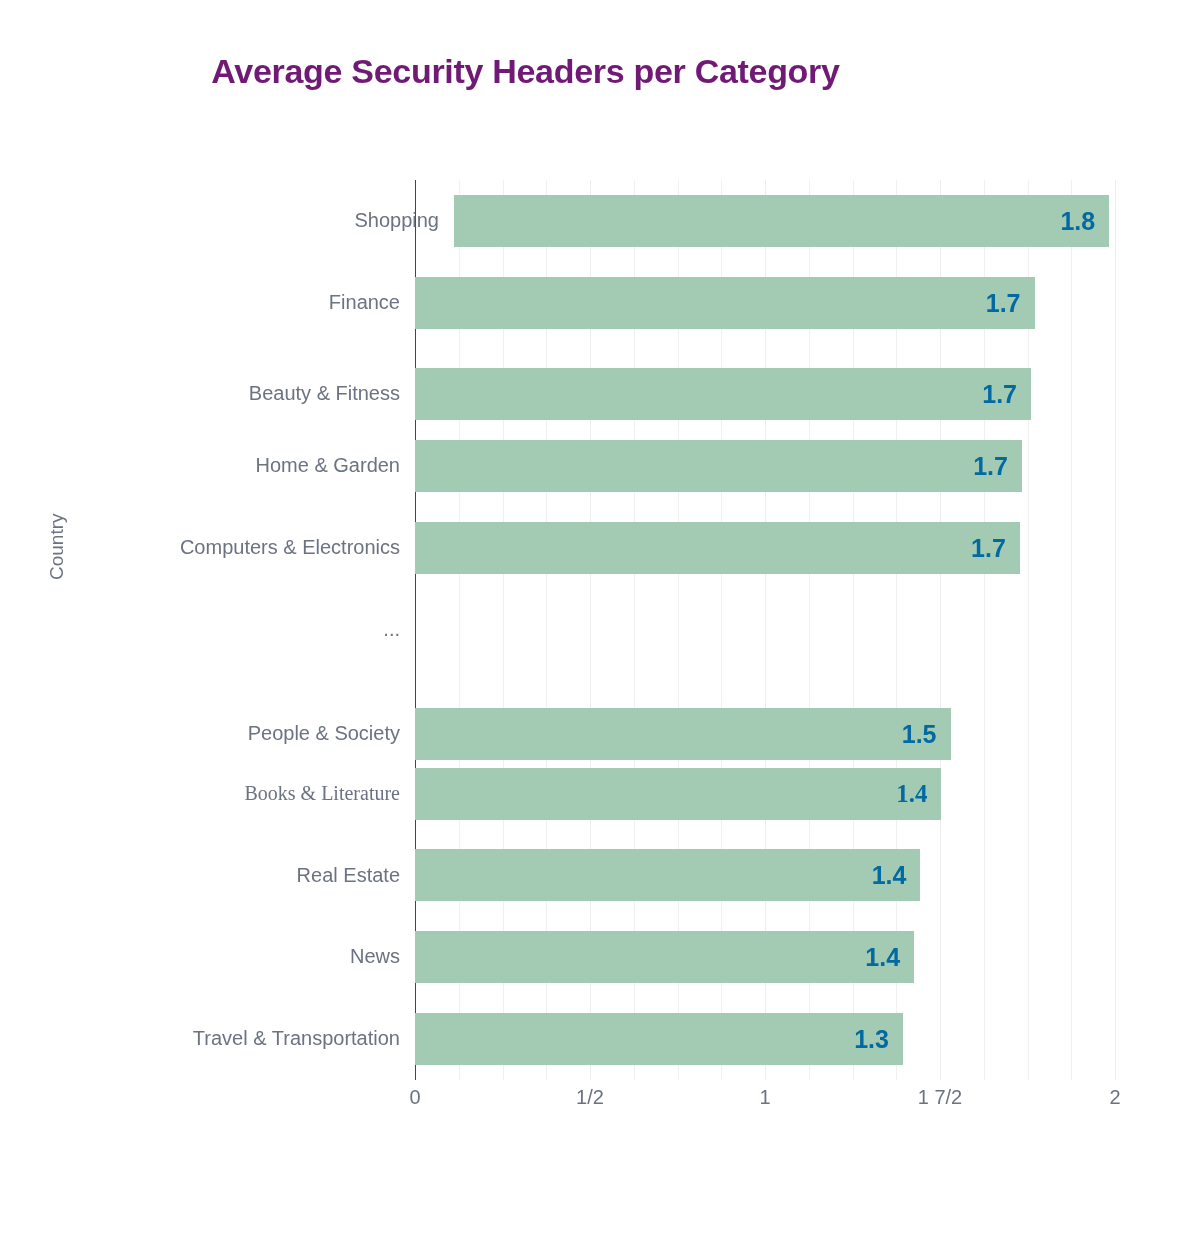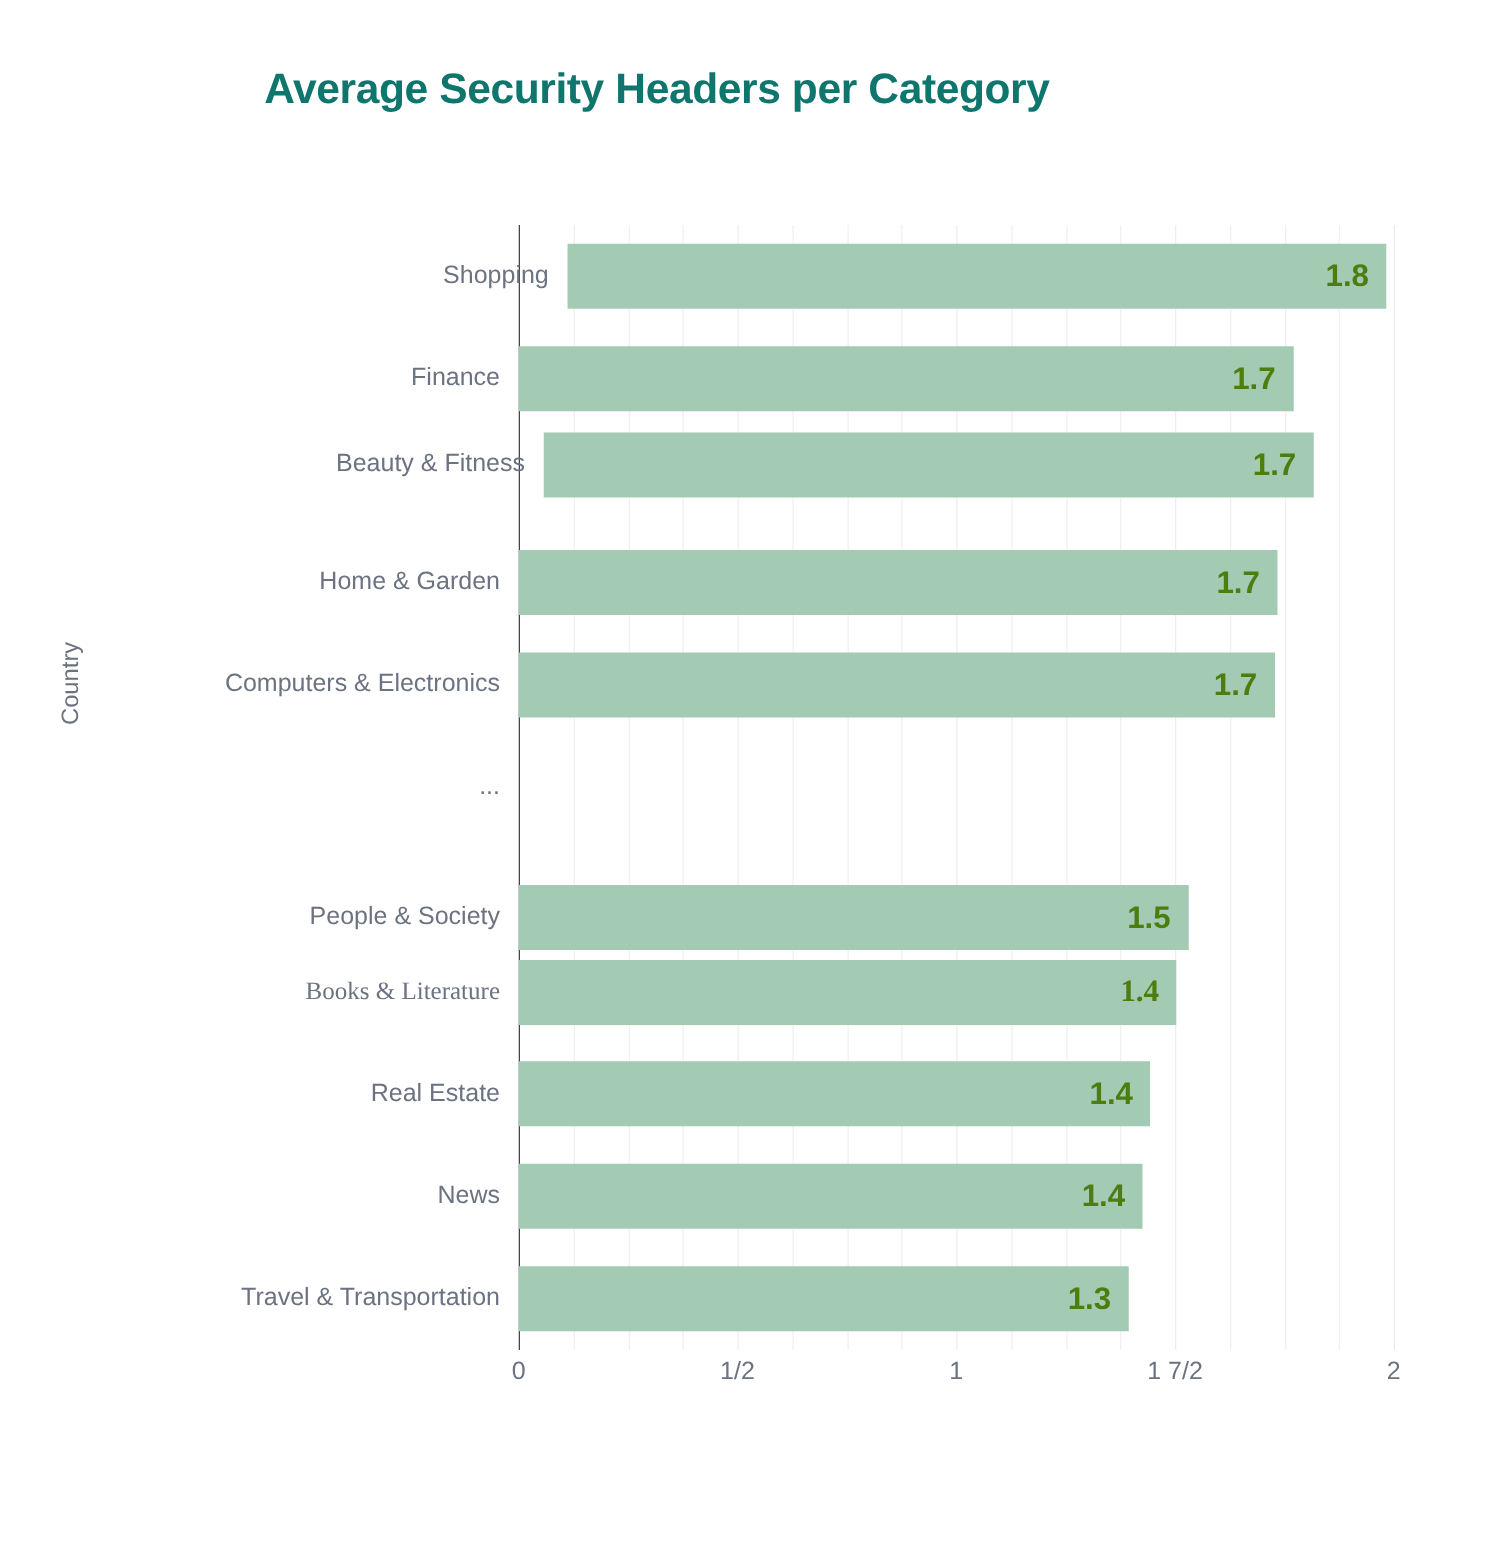--- a/index.html
+++ b/index.html
@@ -23,21 +23,21 @@
 
   
   .title {
     position: absolute;
     top: 52px;
     left: 0;
     width: 1051px;
     text-align: center;
     font-size: 34px;
     font-weight: bold;
-    color: #0f766e;
+    color: #701a75;
     letter-spacing: -0.3px;
   }
   .subtitle {
     position: absolute;
     top: 112px;
     left: 0;
     width: 1200px;
     text-align: center;
     font-size: 21px;
     color: #6b7280;
@@ -89,21 +89,21 @@
     height: 52px;
     background: #a3cbb4;
   }
   .bar-label {
     position: absolute;
     top: 13px;
     height: 52px;
     line-height: 52px;
     font-size: 25px;
     font-weight: bold;
-    color: #4d7c0f;
+    color: #0369a1;
     transform: translateX(-100%);
     padding-right: 14px;
     box-sizing: border-box;
   }
   .cat-label {
     position: absolute;
     right: 715px;
     width: 420px;
     text-align: right;
     font-size: 20px;
@@ -181,21 +181,21 @@
         <div class="row" style="top: 0px; height: 81.8182px; margin-left: 39px;">
           <div class="cat-label" style="height: 81.8182px; line-height: 81.8182px;">Shopping</div>
           <div class="bar" style="width: 655.2px; background: rgb(163, 203, 180); top: 14.9091px;"></div>
           <div class="bar-label" style="left: 655.2px; top: 14.9091px;">1.8</div>
         </div>
         <div class="row" style="top: 81.8182px; height: 81.8182px;">
           <div class="cat-label" style="height: 81.8182px; line-height: 81.8182px;">Finance</div>
           <div class="bar" style="width: 619.5px; background: rgb(163, 203, 180); top: 14.9091px;"></div>
           <div class="bar-label" style="left: 619.5px; top: 14.9091px;">1.7</div>
         </div>
-        <div class="row" style="top: 151px; height: 81.8182px; margin-left: 20px;">
+        <div class="row" style="top: 173px; height: 81.8182px;">
           <div class="cat-label" style="height: 81.8182px; line-height: 81.8182px;">Beauty &amp; Fitness</div>
           <div class="bar" style="width: 616px; background: rgb(163, 203, 180); top: 14.9091px;"></div>
           <div class="bar-label" style="left: 616px; top: 14.9091px;">1.7</div>
         </div>
         <div class="row" style="top: 245.455px; height: 81.8182px;">
           <div class="cat-label" style="height: 81.8182px; line-height: 81.8182px;">Home &amp; Garden</div>
           <div class="bar" style="width: 606.9px; background: rgb(163, 203, 180); top: 14.9091px;"></div>
           <div class="bar-label" style="left: 606.9px; top: 14.9091px;">1.7</div>
         </div>
         <div class="row" style="top: 327.273px; height: 81.8182px;">

